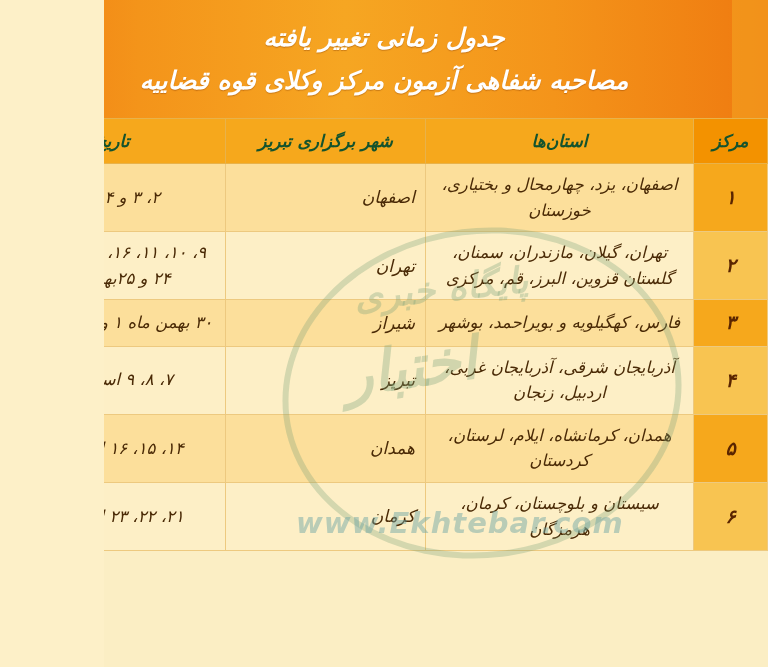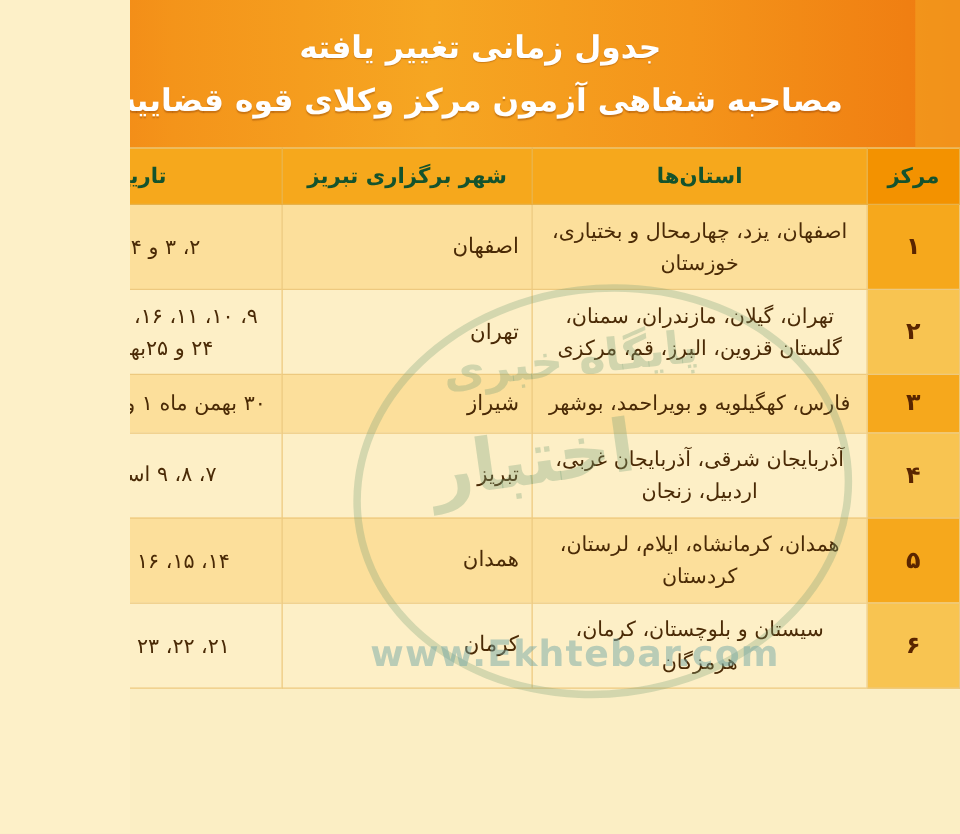--- a/index.html
+++ b/index.html
@@ -13,20 +13,21 @@
     font-family: "DejaVu Sans", "Liberation Sans", sans-serif;
     overflow: hidden;
     position: relative;
   }
   #page {
     position: relative;
     width: 664px;
     height: 667px;
     overflow: hidden;
     background: #fbeec4;
+    font-style: italic;
   }
 
   
   .banner {
     position: relative;
     width: 768px;
     height: 118px;
     background: linear-gradient(90deg, #f07d12 0%, #f4941a 18%, #f6a622 45%, #f4941a 72%, #ef7a10 100%);
     display: flex;
     align-items: center;

